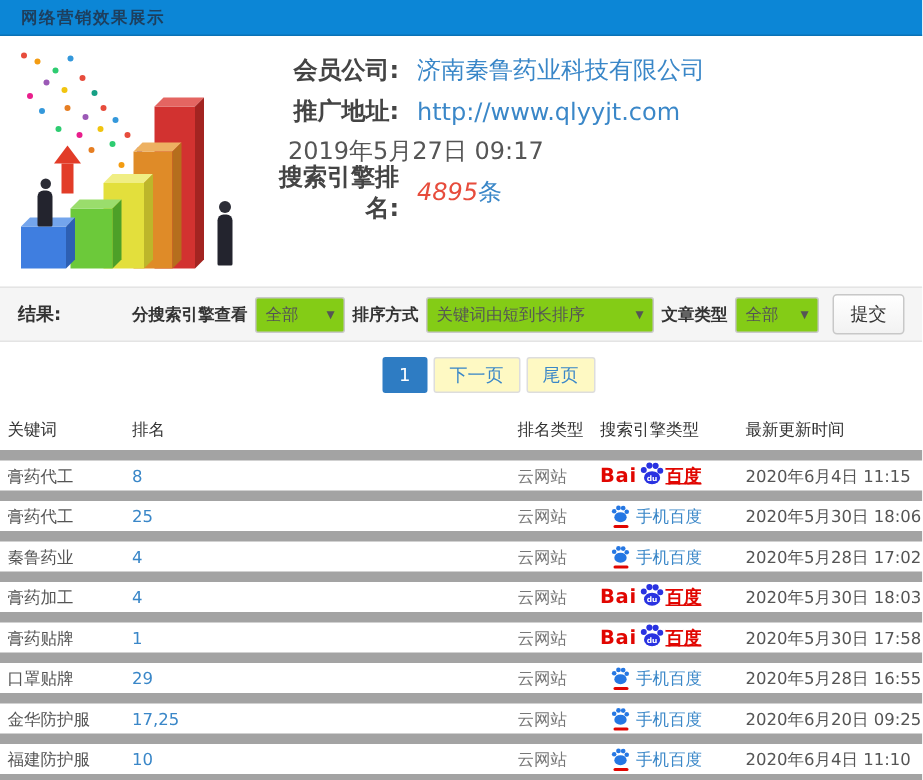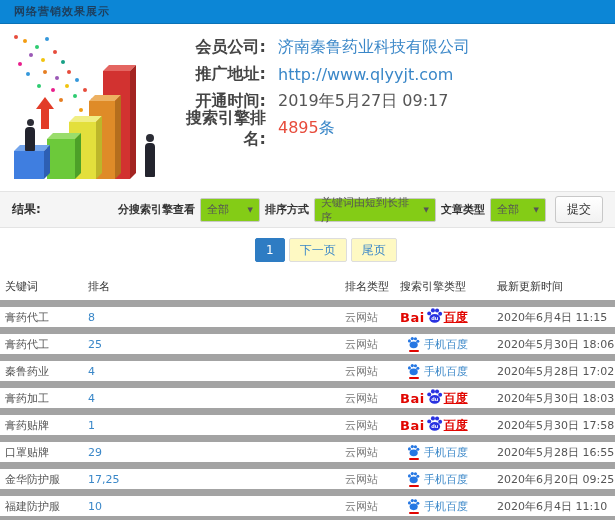--- a/index.html
+++ b/index.html
@@ -47,31 +47,31 @@
       12px 37px #3498db, 29px 35px #e67e22, 41px 41px #9b59b6, 53px 35px #e74c3c,
       23px 49px #2ecc71, 37px 53px #e91e8c, 51px 49px #f1c40f, 61px 43px #3498db,
       45px 63px #e67e22, 59px 59px #2ecc71, 69px 53px #e74c3c, 77px 63px #9b59b6,
       65px 73px #f39c12, 81px 75px #3498db, 90px 82px #e91e8c, 99px 89px #16a085, 108px 94px #e67e22; }
 
   .info-list { flex:1; padding-top:10px; }
   .info-row { display:flex; align-items:center; height:27px; font-size:16px; }
   .info-label { width:86px; text-align:right; color:#444; font-weight:bold; flex:none; }
   .info-value { margin-left:12px; color:#555;text-align:center; }
   .info-value.link { color:#3a87c8; text-decoration:none; cursor:pointer; }
-  .count { color:#e74c3c; } .suffix { color:#3a87c8; }
+  .count { color:#e74c3c;font-style:italic; } .suffix { color:#3a87c8; }
 
   
   .filter-bar { height:37px; background:#f5f5f5; border-top:1px solid #e4e4e4; border-bottom:1px solid #e4e4e4;
                 display:flex; align-items:center; padding:0 12px; }
   .result-label { font-size:12px; font-weight:bold; color:#333; }
   .controls { margin-left:auto; display:flex; align-items:center; gap:5px; }
   .ctl-label { font-size:11px; font-weight:bold; color:#333; }
   .select { height:24px; background:#84cc16; border:1px solid #c8c8c8; border-radius:2px;
             display:flex; align-items:center; padding:0 6px; font-size:11px; color:#555; cursor:pointer; }
-  .sel-engine { width:60px; } .sel-sort { width:122px; } .sel-article { width:56px; }
+  .sel-engine { width:60px; } .sel-sort { width:152px; } .sel-article { width:56px; }
   .select .caret { margin-left:auto; color:#555; font-size:7px; padding-left:5px; }
   .submit-btn { height:27px; padding:0 11px; background:linear-gradient(#fff,#f2f2f2); border:1px solid #c8c8c8;
                 border-radius:3px; font-size:12px; color:#333; margin-left:4px; cursor:pointer;
                 font-family:inherit; }
 
   
   .pagination { height:44px; display:flex; align-items:center; padding-left:255px; gap:4px; }
   .page-btn { height:24px; padding:0 10px; display:flex; align-items:center; justify-content:center;
               border:1px solid #ddd; border-radius:2px; background:#fef9c3; color:#3a87c8; font-size:12px; cursor:pointer; }
   .page-btn.active { background:#2e7cc3; border-color:#2e7cc3; color:#fff; }
@@ -132,21 +132,20 @@
     <div class="info-list">
       <div class="info-row">
         <span class="info-label">会员公司:</span>
         <span class="info-value link">济南秦鲁药业科技有限公司</span>
       </div>
       <div class="info-row">
         <span class="info-label">推广地址:</span>
         <span class="info-value link">http://www.qlyyjt.com</span>
       </div>
       <div class="info-row">
-        <span class="info-label">开通时间:</span>
         <span class="info-value">2019年5月27日 09:17</span>
       </div>
       <div class="info-row">
         <span class="info-label">搜索引擎排名:</span>
         <span class="info-value"><span class="count">4895</span><span class="suffix">条</span></span>
       </div>
     </div>
   </div>
 
   <div class="filter-bar">

